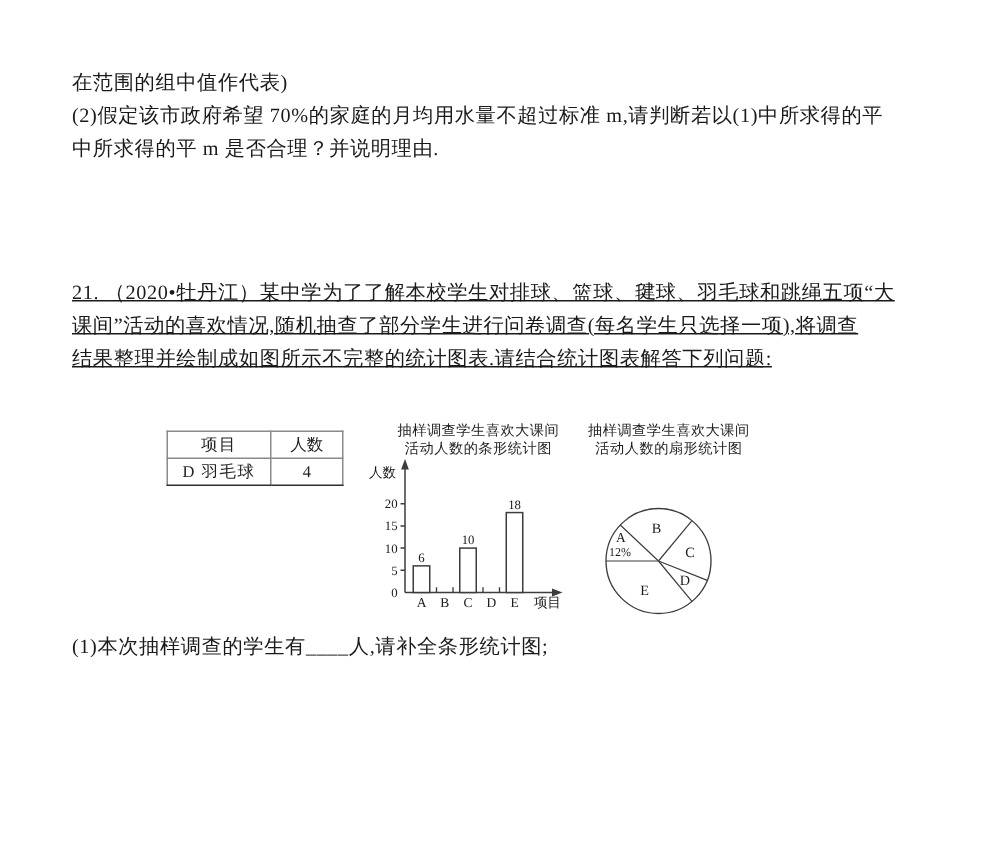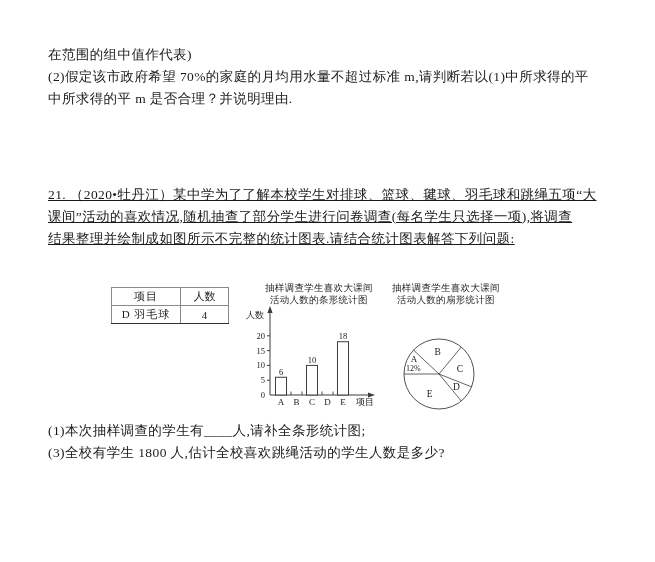--- a/index.html
+++ b/index.html
@@ -119,16 +119,15 @@
       <line x1="49" y1="69" x2="71.30983964120414" y2="42.032036502847376" stroke="#3d3d3d" stroke-width="0.8"></line>
       <text x="70.01825459649129" y="66.60342944852265" font-size="9.5" text-anchor="middle">C</text>
       <line x1="49" y1="69" x2="81.54217700608879" y2="81.88435934396372" stroke="#3d3d3d" stroke-width="0.8"></line>
       <text x="66.55566877793636" y="84.75493997474666" font-size="9.5" text-anchor="middle">D</text>
       <line x1="49" y1="69" x2="71.30983964120415" y2="95.96796349715262" stroke="#3d3d3d" stroke-width="0.8"></line>
       <text x="39.76058937303793" y="91.63474703851263" font-size="9.5" text-anchor="middle">E</text>
     </svg>
 
   <div id="questions" class="tblock">
     <div>(1)本次抽样调查的学生有____人,请补全条形统计图;</div>
-    <div>(3)全校有学生 1800 人,估计全校喜欢跳绳活动的学生人数是多少?</div>
   </div>
 
 </div>
 
 </body></html>

